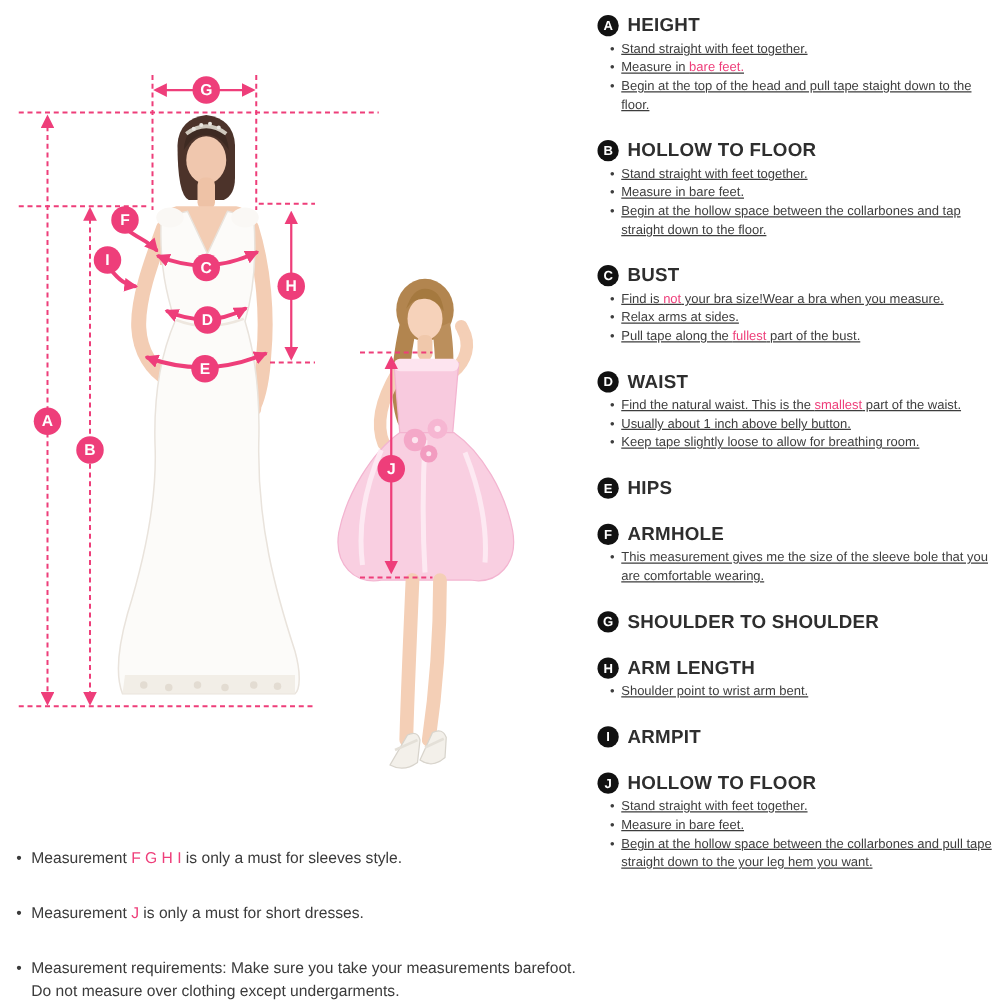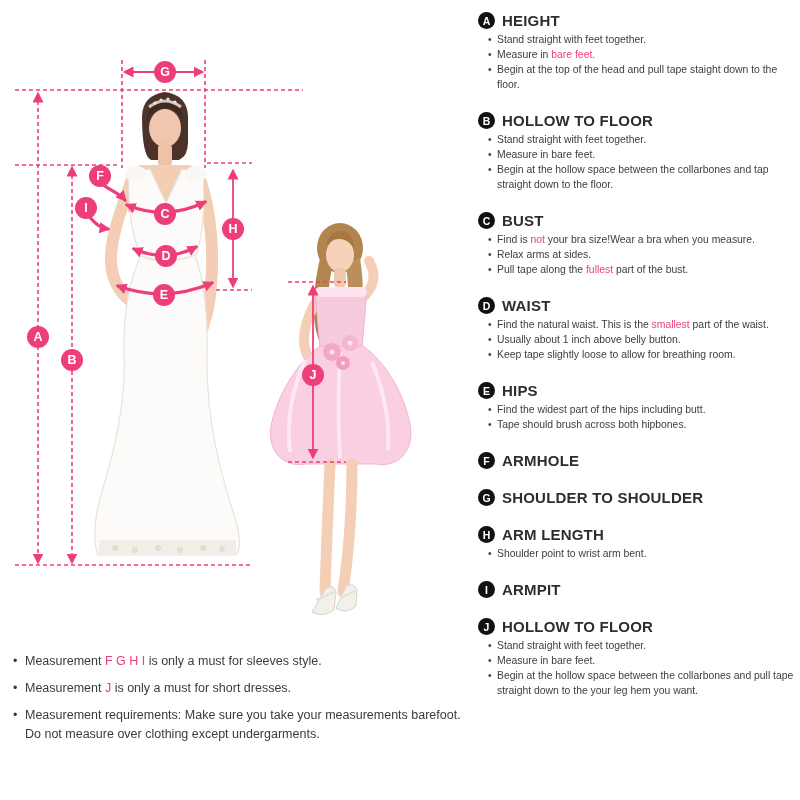--- a/index.html
+++ b/index.html
@@ -14,28 +14,28 @@
 
   
   .sections{position:absolute;left:478px;top:12px;width:316px;}
   .sec{margin-bottom:20px;}
   .sec-head{display:flex;align-items:center;gap:7px;margin-bottom:3px;}
   .badge{width:17px;height:17px;border-radius:50%;background:#111;color:#fff;
          font-size:10.5px;font-weight:bold;display:flex;align-items:center;
          justify-content:center;flex:0 0 17px;}
   .sec-title{font-size:15px;font-weight:bold;color:#2e2e2e;letter-spacing:.2px;}
   .sec ul{margin:0;padding:0 0 0 10px;list-style:none;}
-  .sec li{position:relative;font-size:10.4px;line-height:15px;color:#3d3d3d;padding-left:9px;}
+  .sec li{position:relative;font-size:10.4px;line-height:15px;color:#3d3d3d;padding-left:9px;text-decoration:underline;}
   .sec li::before{content:"\2022";position:absolute;left:0;top:0;color:#3d3d3d;}
   .hl{color:var(--accent);}
 
   
   .notes{position:absolute;left:13px;top:652px;width:452px;}
   .note{position:relative;font-size:12.5px;line-height:19px;color:#3b3b3b;
-        padding-left:12px;margin-bottom:8px;}
+        padding-left:12px;margin-bottom:8px;margin-top:25px;}
   .note::before{content:"\2022";position:absolute;left:0;color:#3b3b3b;}
 
   
   svg .dash{stroke:var(--accent);stroke-width:1.6;stroke-dasharray:4 3;fill:none;}
   svg .mline{stroke:var(--accent);stroke-width:1.8;fill:none;}
   svg .curve{stroke:var(--accent);stroke-width:3.2;fill:none;stroke-linecap:round;}
   svg .ah{fill:var(--accent);}
   svg .skinstroke{stroke:#f3cdb4;stroke-width:12;fill:none;stroke-linecap:round;}
   svg .skinstroke2{stroke:#f4cfb6;stroke-width:10;fill:none;stroke-linecap:round;}
   svg .legstroke{stroke:#f4cfb6;stroke-width:11;fill:none;stroke-linecap:round;}
@@ -228,30 +228,29 @@
           <li><span>Find the natural waist. This is the </span><span class="hl">smallest</span><span> part of the waist.</span></li>
           <li><span>Usually about 1 inch above belly button.</span></li>
           <li><span>Keep tape slightly loose to allow for breathing room.</span></li>
         </ul>
       </div>
       <div class="sec">
         <div class="sec-head">
           <span class="badge">E</span>
           <span class="sec-title">HIPS</span>
         </div>
-        <ul>
-          <li><span>Find the widest part of the hips including butt.</span></li>
-          <li><span>Tape should brush across both hipbones.</span></li>
-        </ul>
       </div>
       <div class="sec">
         <div class="sec-head">
           <span class="badge">F</span>
           <span class="sec-title">ARMHOLE</span>
         </div>
+        <ul>
+          <li><span>This measurement gives me the size of the sleeve bole that you are comfortable wearing.</span></li>
+        </ul>
       </div>
       <div class="sec">
         <div class="sec-head">
           <span class="badge">G</span>
           <span class="sec-title">SHOULDER TO SHOULDER</span>
         </div>
       </div>
       <div class="sec">
         <div class="sec-head">
           <span class="badge">H</span>

